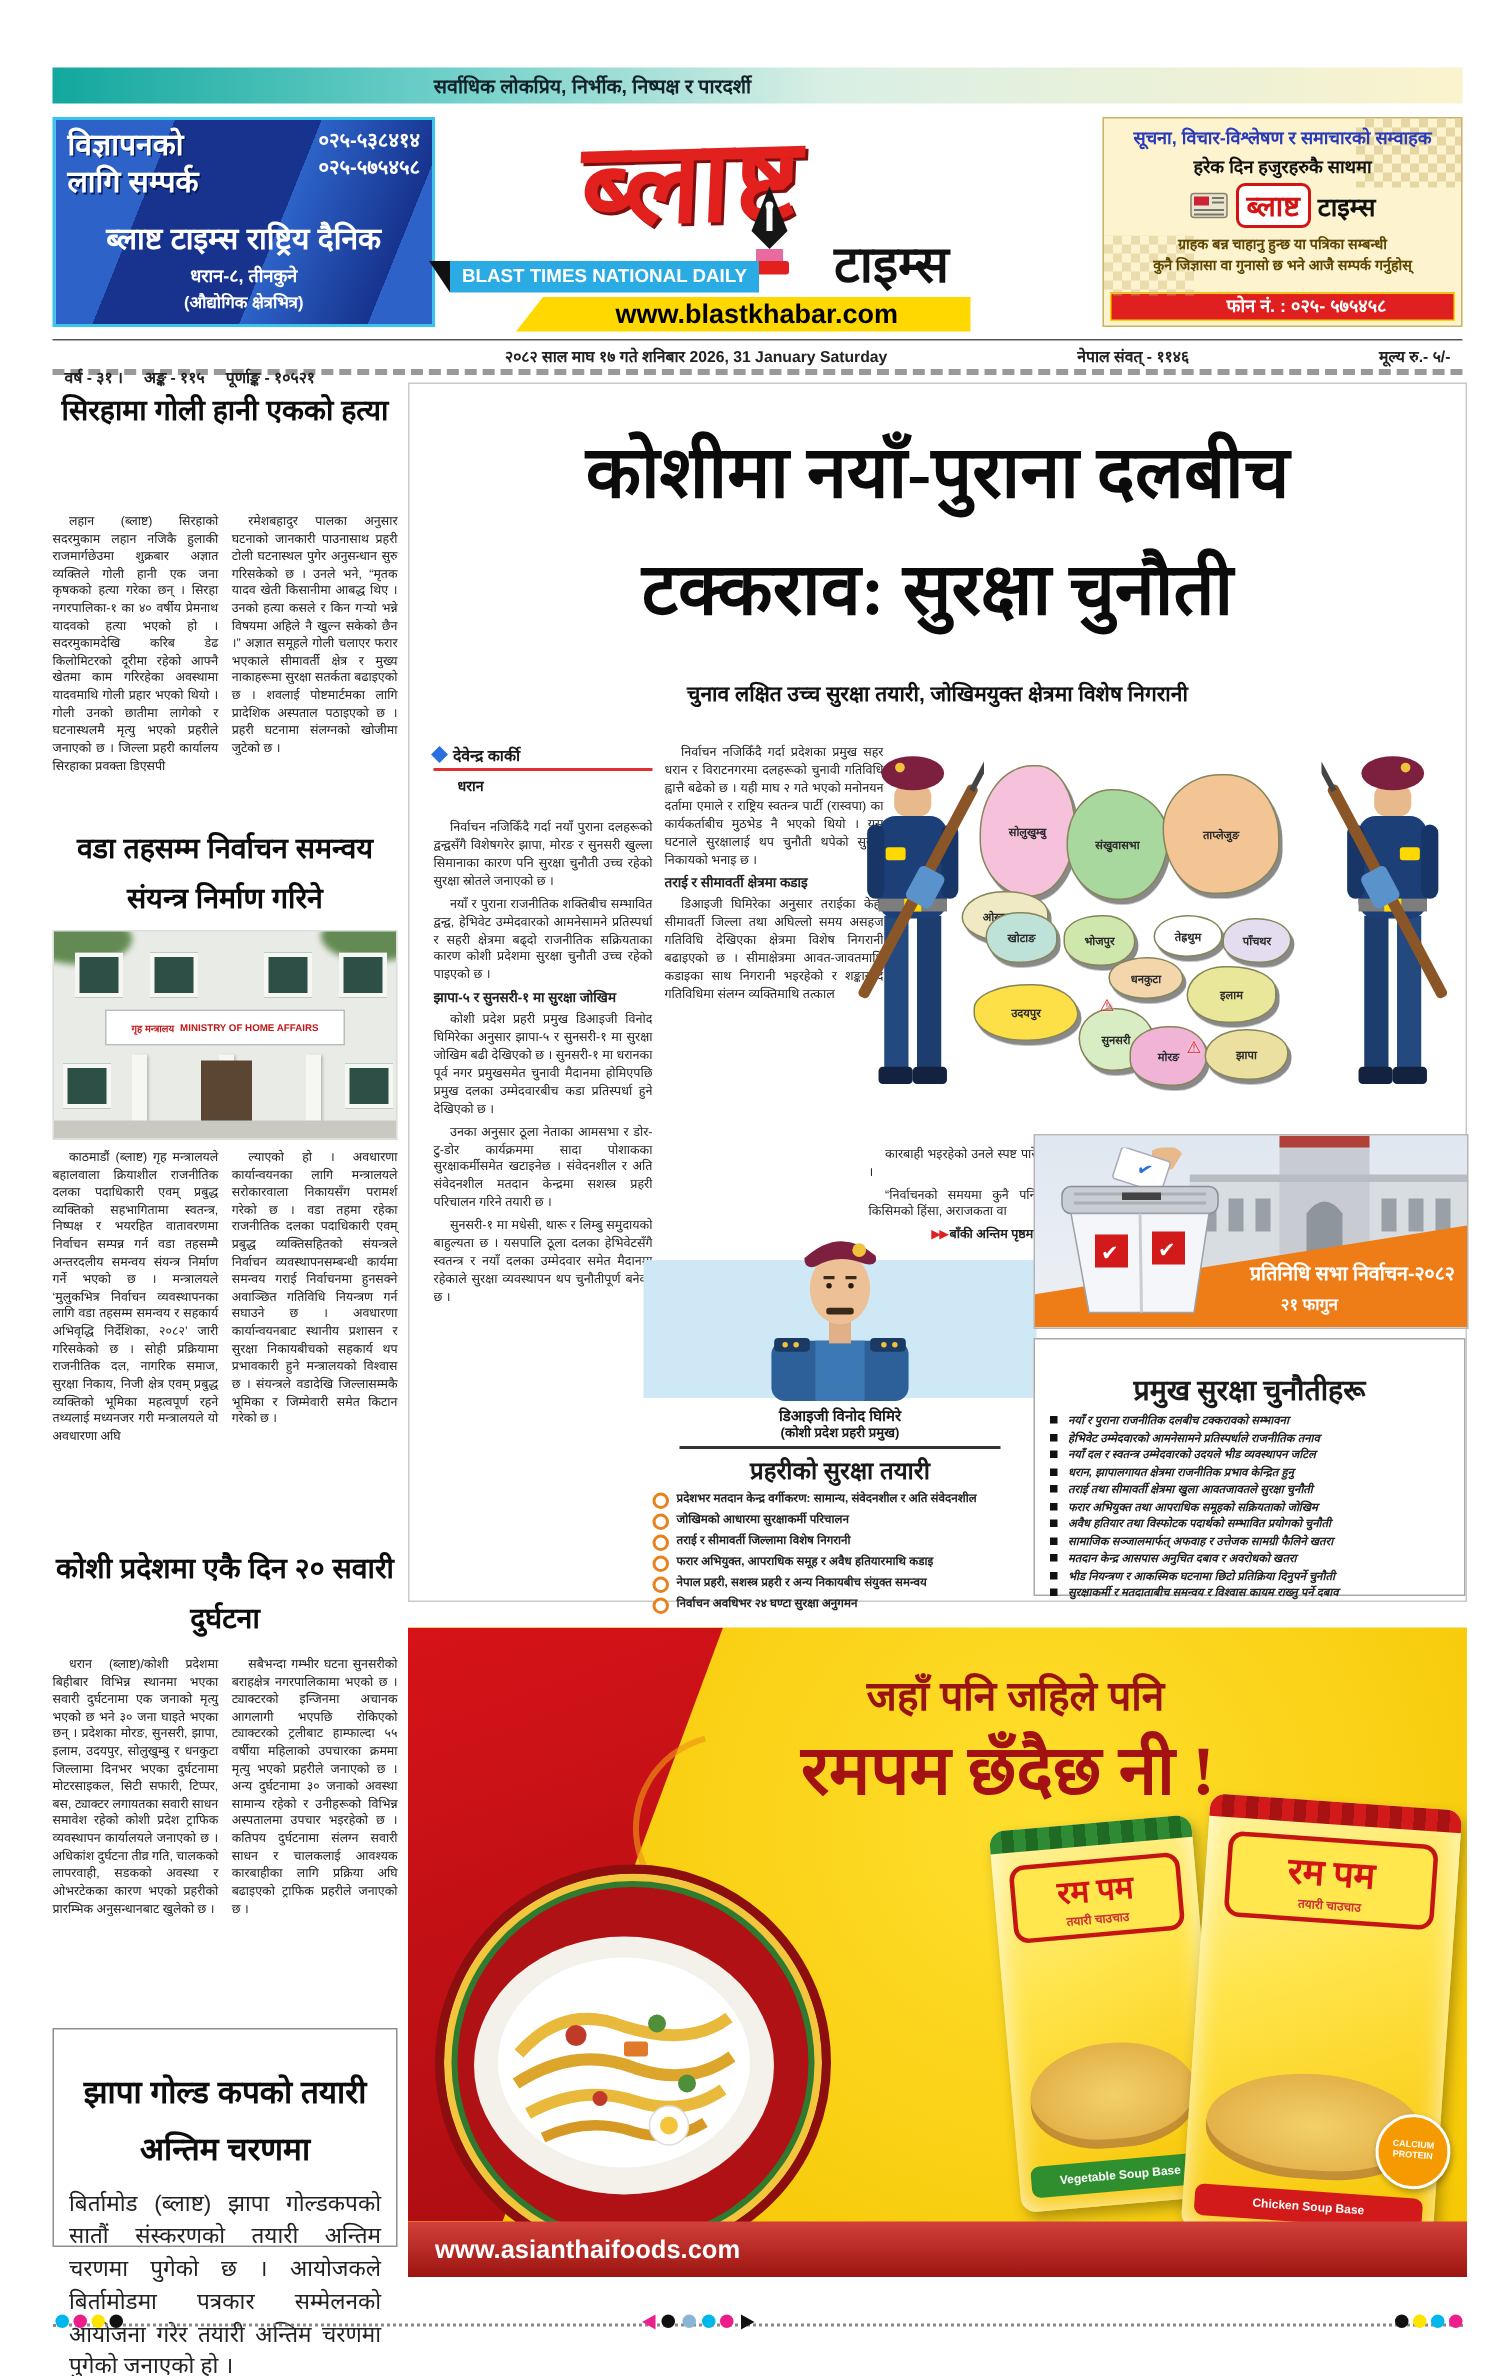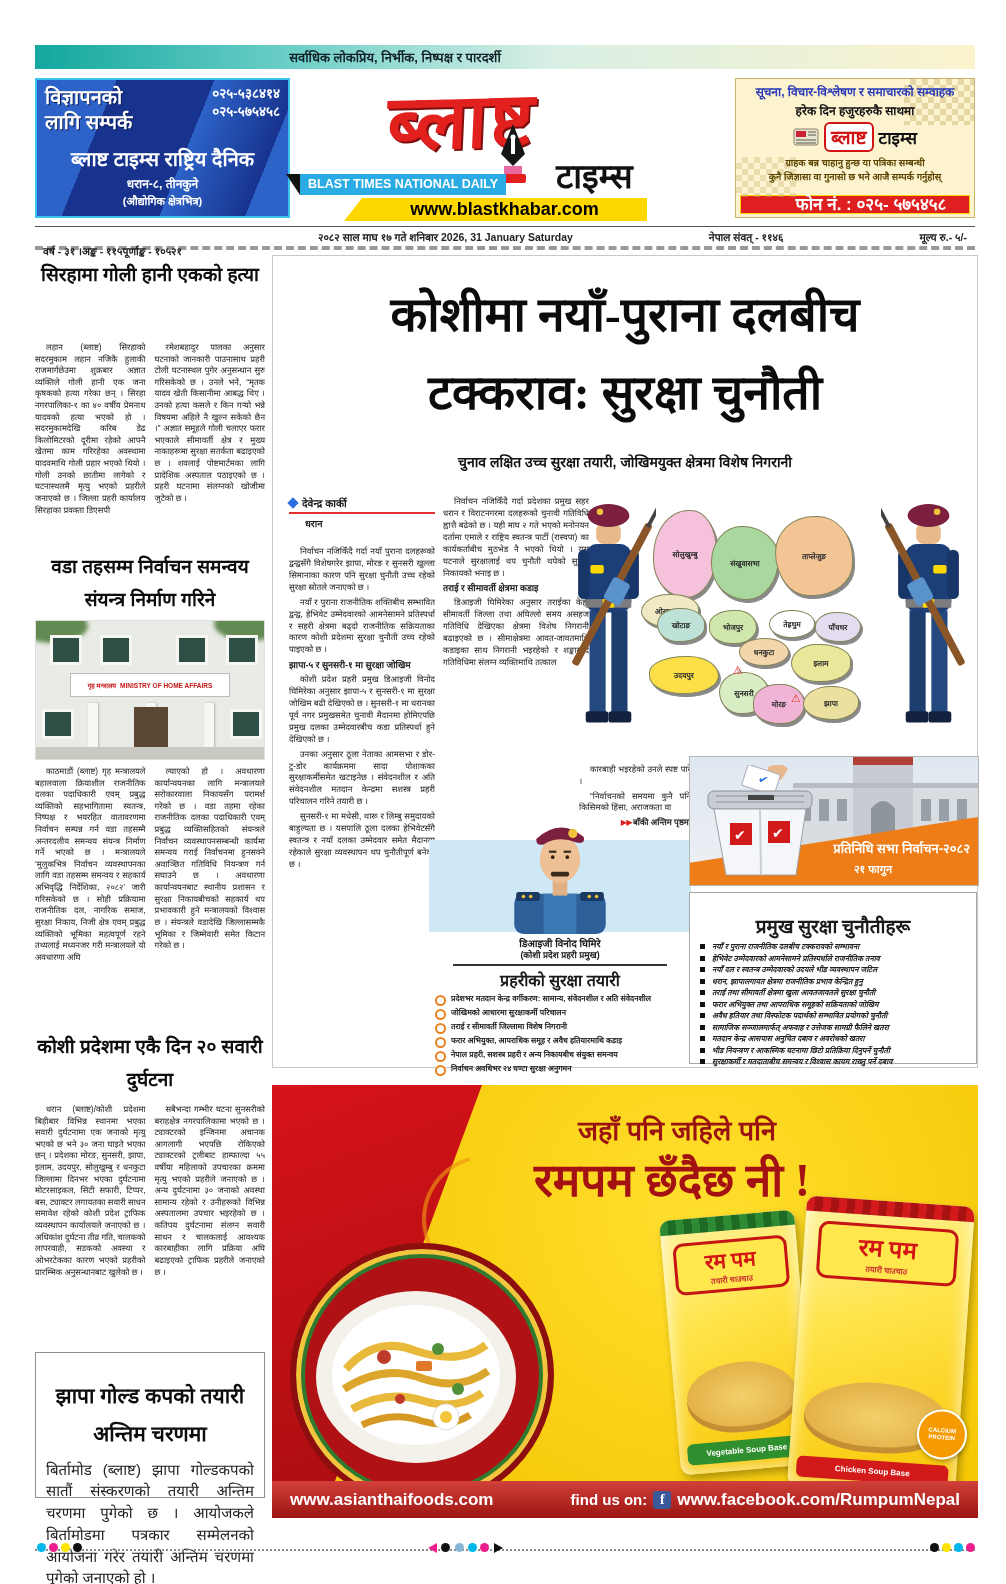--- a/index.html
+++ b/index.html
@@ -46,27 +46,27 @@
   .right-ad::after{content:"";position:absolute;left:0;bottom:20px;width:60px;height:40px;opacity:.4;
      background:repeating-conic-gradient(#cdb978 0 25%,transparent 0 50%);background-size:12px 12px;}
   .rad-l1{font-size:12px;font-weight:900;color:#2a3bb8;position:relative;z-index:1;}
   .rad-l2{font-size:12px;font-weight:900;color:#111;margin-top:2px;position:relative;z-index:1;}
   .rad-brand{display:flex;align-items:center;justify-content:center;gap:5px;margin-top:3px;position:relative;z-index:1;}
   .rad-brand .bm{font-size:19px;font-weight:900;color:#d31414;border:2px solid #d31414;border-radius:6px;padding:0 5px;background:#fff;}
   .rad-brand .bs{font-size:17px;font-weight:900;color:#111;}
   .rad-l3{font-size:9.5px;font-weight:bold;color:#5b4500;margin-top:4px;position:relative;z-index:1;}
   .rad-l4{font-size:9.5px;font-weight:bold;color:#5b4500;margin-top:1px;position:relative;z-index:1;}
   .rad-phone{position:absolute;left:4px;right:4px;bottom:3px;height:17px;background:#e02020;border:1px solid #ffd700;
-     color:#fff;font-size:17px;font-weight:bold;line-height:17px;padding-left:32px;}
+     color:#fff;font-size:12px;font-weight:bold;line-height:17px;padding-left:32px;}
 
   
   .dateline{left:35px;top:226px;width:940px;height:24px;border-top:1px solid #555;border-bottom:4px dashed #999;
      box-sizing:border-box;display:flex;align-items:center;justify-content:space-between;padding:0 8px;
      font-size:10.5px;font-weight:bold;color:#222;}
-  .dateline .grp{display:flex;margin-top:28px;}
+  .dateline .grp{display:flex;gap:14px;margin-top:28px;}
 
   
   .lhead{left:35px;width:230px;font-size:19px;font-weight:900;text-align:center;line-height:1.75;color:#0d0d0d;}
   .lbody{left:35px;width:230px;column-count:2;column-gap:9px;font-size:8.3px;line-height:1.4;text-align:justify;color:#222;}
   .lbody p{margin:0 0 3px 0;text-indent:11px;}
   .ministry{left:35px;top:620px;width:230px;height:140px;background:#e9ece6;overflow:hidden;border:1px solid #ddd;box-sizing:border-box;}
   .min-leaf{position:absolute;width:70px;height:34px;background:#4d7a3a;border-radius:50%;filter:blur(2px);opacity:.85;}
   .min-win{position:absolute;width:26px;height:24px;background:#2e4f46;border:3px solid #f6f7f3;}
   .min-sign{position:absolute;left:34px;right:34px;top:52px;height:22px;background:#fff;border:1px solid #bbb;
      display:flex;align-items:center;justify-content:center;gap:4px;font-size:6.5px;font-weight:bold;color:#c41818;}
@@ -165,21 +165,21 @@
      background:radial-gradient(#f3d06a,#dca53a);
      box-shadow:inset 0 -6px 0 rgba(150,90,20,.4);}
   .pband{position:absolute;left:8px;right:8px;bottom:9px;height:21px;border-radius:6px;color:#fff;
      font-size:8px;font-weight:bold;text-align:center;line-height:21px;}
   .pband.green{background:#2f8f2f;}
   .pband.red{background:#d21a1a;}
   .pbadge{position:absolute;right:-8px;bottom:36px;width:46px;height:46px;border-radius:50%;background:#f59a00;
      border:2px solid #fff;color:#fff;font-size:6px;font-weight:900;display:flex;align-items:center;justify-content:center;
      text-align:center;line-height:1.2;box-shadow:1px 2px 4px rgba(0,0,0,.3);}
   .ad-bar{position:absolute;left:0;bottom:0;width:100%;height:37px;background:linear-gradient(#d2403a,#9c1511);
-     display:flex;align-items:center;justify-content:space-between;padding:0 18px;box-sizing:border-box;z-index:5;}
+     display:flex;align-items:center;justify-content:flex-start;padding:0 18px;box-sizing:border-box;z-index:5;gap:20px;}
   .ad-url{color:#fff;font-size:17px;font-weight:bold;}
   .ad-find{display:flex;align-items:center;gap:6px;color:#fff;font-size:15px;font-weight:bold;}
   .fbox{width:18px;height:18px;background:#3b5998;color:#fff;border-radius:3px;text-align:center;
      line-height:18px;font-size:14px;font-weight:900;font-family:"Liberation Serif",serif;}
 
   
   .footline{left:35px;top:1549px;width:940px;border-top:2px dotted #8a8a8a;}
   .dot{position:absolute;width:9px;height:9px;border-radius:50%;}
   .tri{position:absolute;width:0;height:0;}
 </style>
@@ -607,25 +607,20 @@
         <div class="pb1" style="font-size:24px;">रम पम</div>
         <div class="pb2">तयारी चाउचाउ</div>
       </div>
       <div class="pnoodle"></div>
       <div class="pband red">Chicken Soup Base</div>
       <div class="pbadge">CALCIUM PROTEIN</div>
     </div>
 
     <div class="ad-bar">
       <span class="ad-url">www.asianthaifoods.com</span>
-      <span class="ad-find">
-        <span>find us on:</span>
-        <span class="fbox">f</span>
-        <span class="ad-url">www.facebook.com/RumpumNepal</span>
-      </span>
     </div>
   </div>
 
   <div class="abs footline"></div>
   <div class="abs dot" style="left:37px;top:1543px;background:#00b7eb;"></div>
   <div class="abs dot" style="left:49px;top:1543px;background:#ec1e8c;"></div>
   <div class="abs dot" style="left:61px;top:1543px;background:#ffe400;"></div>
   <div class="abs dot" style="left:73px;top:1543px;background:#111;"></div>
   <div class="abs tri" style="left:428px;top:1543px;border-top:5px solid transparent;border-bottom:5px solid transparent;border-right:9px solid #ec1e8c;"></div>
   <div class="abs dot" style="left:441px;top:1543px;background:#111;"></div>

